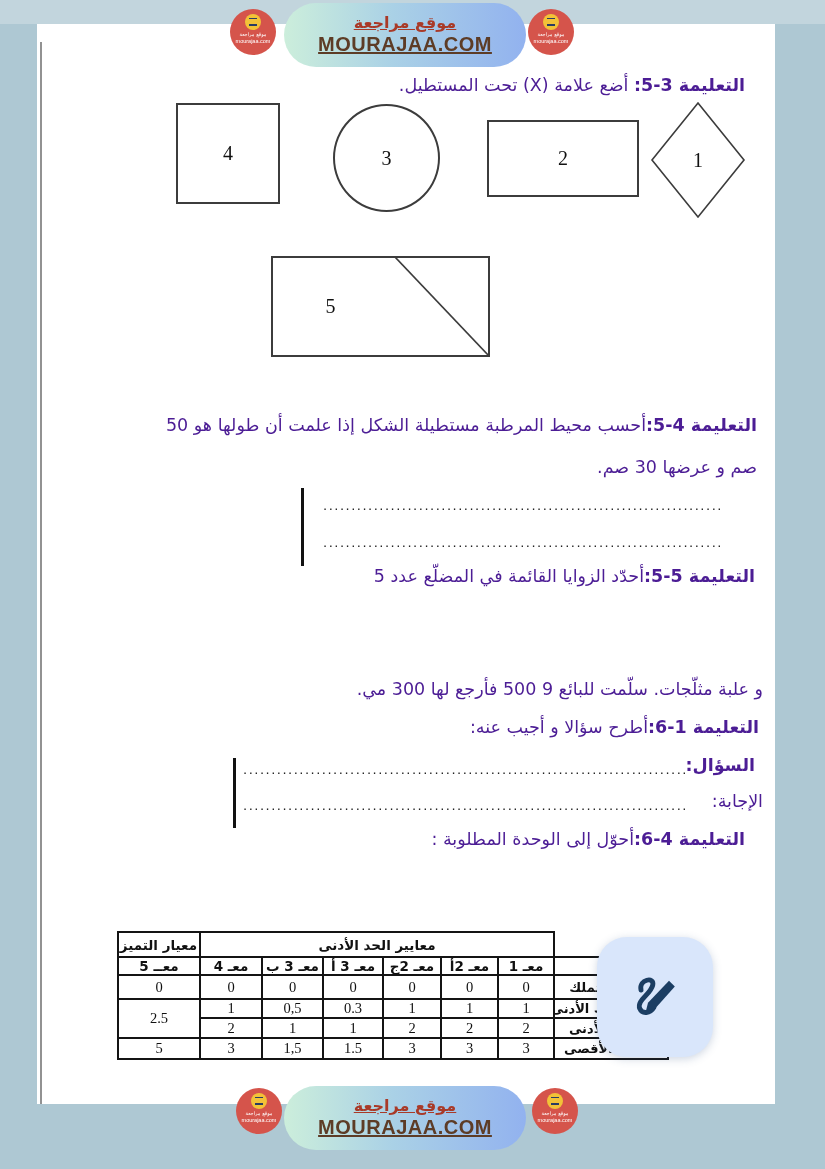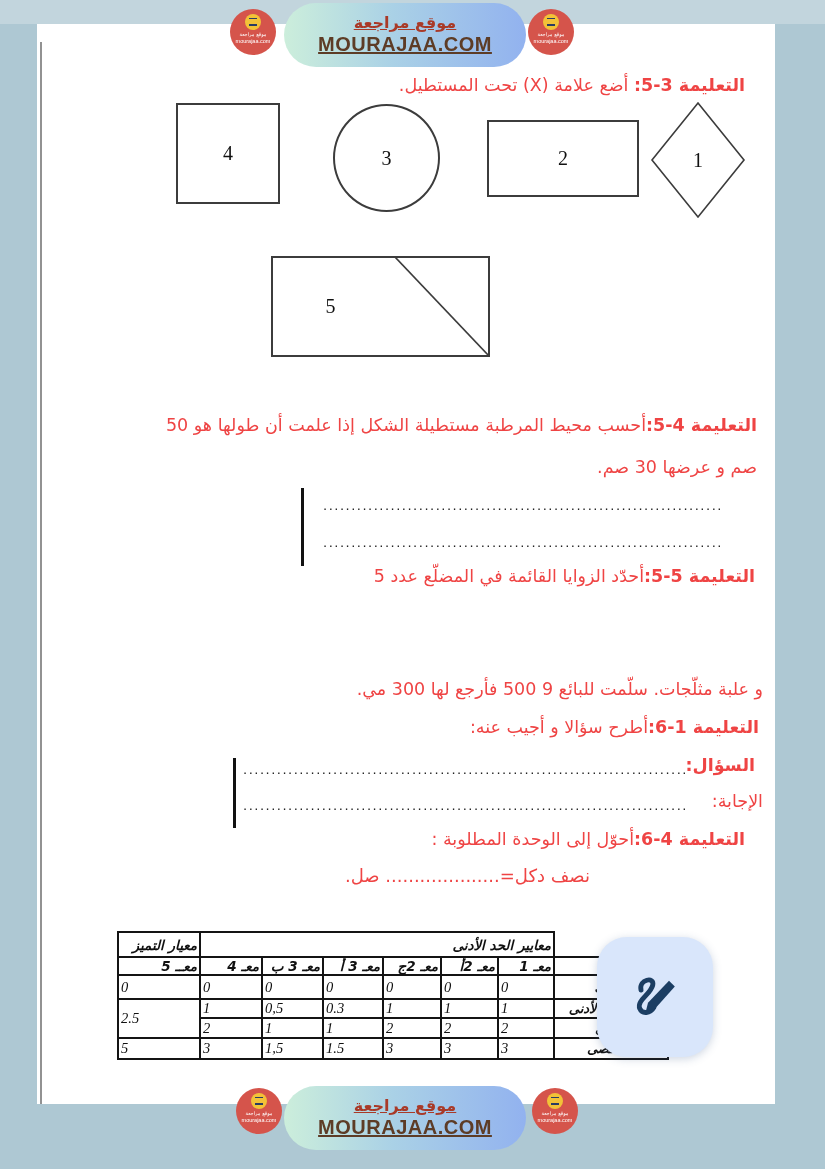--- a/index.html
+++ b/index.html
@@ -33,21 +33,21 @@
   }
   .badge .yc{
     width:16px;height:16px;border-radius:50%;margin-top:5px;
     display:flex;align-items:center;justify-content:center;
   }
   .badge .yc i{display:block;width:8px;height:5px;border-bottom:2px solid #2a3c63;border-top:1px solid #2a3c63;}
   .badge .t1{font-size:5px;color:#ffffff;direction:rtl;margin-top:2px;line-height:1.1;}
   .badge .t2{font-size:5.5px;color:#ffffff;line-height:1.1;font-family:"Liberation Sans",sans-serif;}
   
   .tline{
-    position:absolute;direction:rtl;white-space:nowrap;color:#ef4444;
+    position:absolute;direction:rtl;white-space:nowrap;color:#4c1d95;
     font-size:17.5px;line-height:1.3;
   }
   .tline b{font-weight:700;}
   .dots{
     position:absolute;overflow:hidden;white-space:nowrap;height:18px;
     font-size:13px;letter-spacing:1.5px;color:#222;
   }
   .vbar{position:absolute;background:#121212;}
   
   .shape{position:absolute;box-sizing:border-box;}
@@ -58,22 +58,22 @@
   }
   .sq{border:2px solid #3c3c3c;}
   .ci{border:2px solid #3c3c3c;border-radius:50%;}
   svg.shp{position:absolute;overflow:visible;}
   
   table.rub{
     position:absolute;border-collapse:collapse;table-layout:fixed;
     font-size:13.5px;color:#111;
   }
   table.rub td{
-    border:2px solid #141414;vertical-align:middle;
-    padding:0 2px;overflow:hidden;white-space:nowrap;font-style:italic;
+    border:2px solid #141414;text-align:center;vertical-align:middle;
+    padding:0 2px;overflow:hidden;white-space:nowrap;
   }
   table.rub td.hb{font-weight:700;direction:rtl;}
   table.rub td.num{font-family:"Liberation Serif","DejaVu Serif",serif;font-size:14.5px;}
   table.rub td.rl{font-weight:700;direction:rtl;font-size:13px;}
   table.rub td.nob{border:none;background:transparent;}
   
   .fab{
     position:absolute;left:597px;top:937px;width:116px;height:120px;
     background:#d9e6fb;border-radius:30px;z-index:30;border:none;
     display:flex;align-items:center;justify-content:center;cursor:pointer;
@@ -141,21 +141,20 @@
 
   <div class="vbar" style="left:196px;top:734px;width:2.5px;height:70px"></div>
   <div class="tline" style="top:730px;right:20px;font-weight:700">السؤال:</div>
   <div class="dots" style="left:206px;top:738px;width:445px">................................................................................................................................</div>
   <div class="tline" style="top:766px;right:12px;font-weight:400">الإجابة:</div>
   <div class="dots" style="left:206px;top:774px;width:445px">................................................................................................................................</div>
 
   <div class="tline" style="top:804px;right:30px">
     <b>التعليمة 4-6:</b><span>أحوّل إلى الوحدة المطلوبة :</span>
   </div>
-  <div class="tline" style="top:840px;right:185px;font-size:18px">نصف دكل=.................... صل.</div>
 
   <table class="rub" style="left:80px;top:907px;width:550px">
     <colgroup>
       <col style="width:82px">
         <col style="width:62px">
         <col style="width:61px">
         <col style="width:60px">
       <col style="width:58px">
         <col style="width:57px">
         <col style="width:56px">

